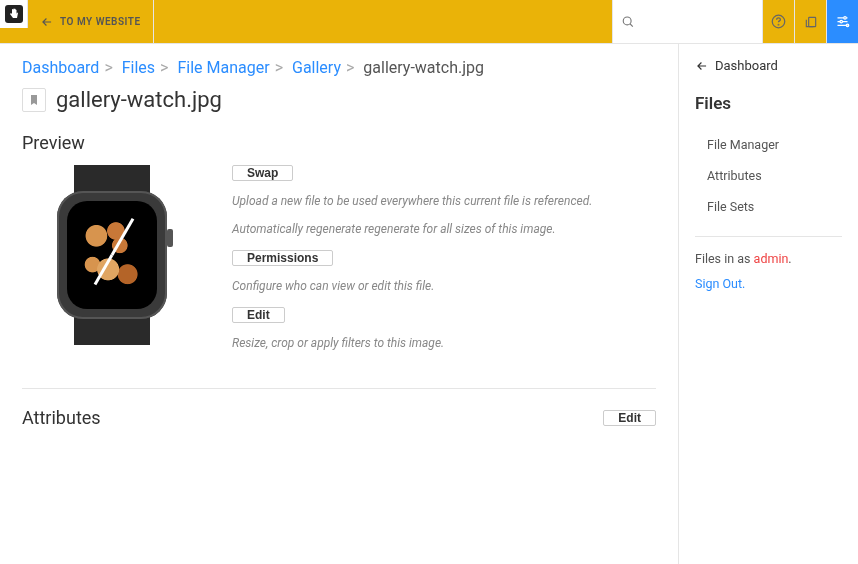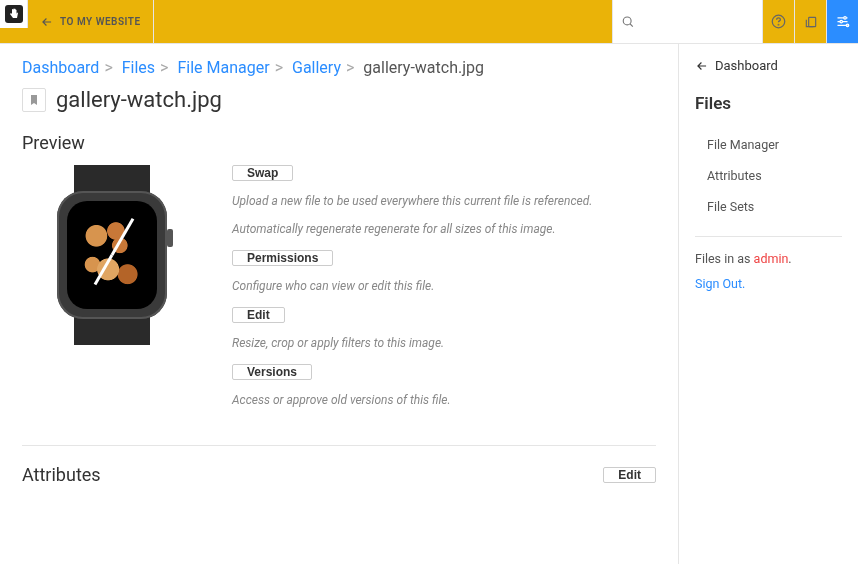--- a/index.html
+++ b/index.html
@@ -173,24 +173,20 @@
         <div class="action-block">
         </div>
         <div class="action-block">
           <button class="action-btn">Permissions</button>
           <div class="action-desc">Configure who can view or edit this file.</div>
         </div>
         <div class="action-block">
           <button class="action-btn">Edit</button>
           <div class="action-desc">Resize, crop or apply filters to this image.</div>
         </div>
-        <div class="action-block">
-          <button class="action-btn">Versions</button>
-          <div class="action-desc">Access or approve old versions of this file.</div>
-        </div>
       </div>
     </div>
 
     <div class="attr-section">
       <div class="attr-head">
         <h2>Attributes</h2>
         <button class="action-btn">Edit</button>
       </div>
 
     </div>

